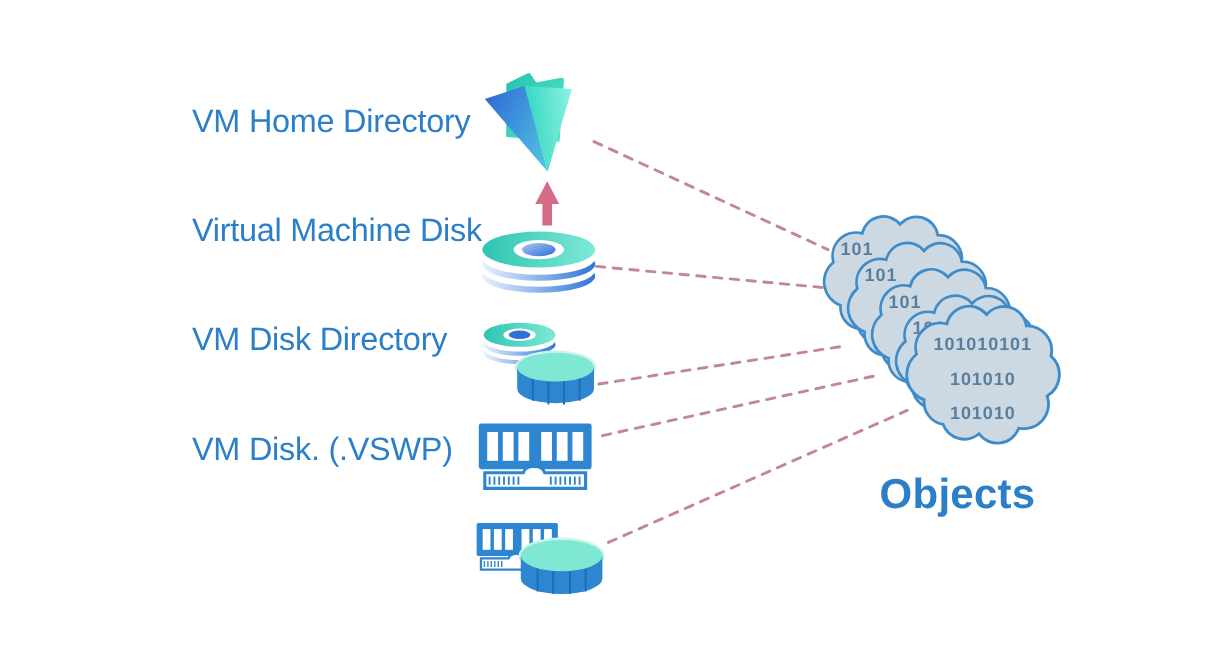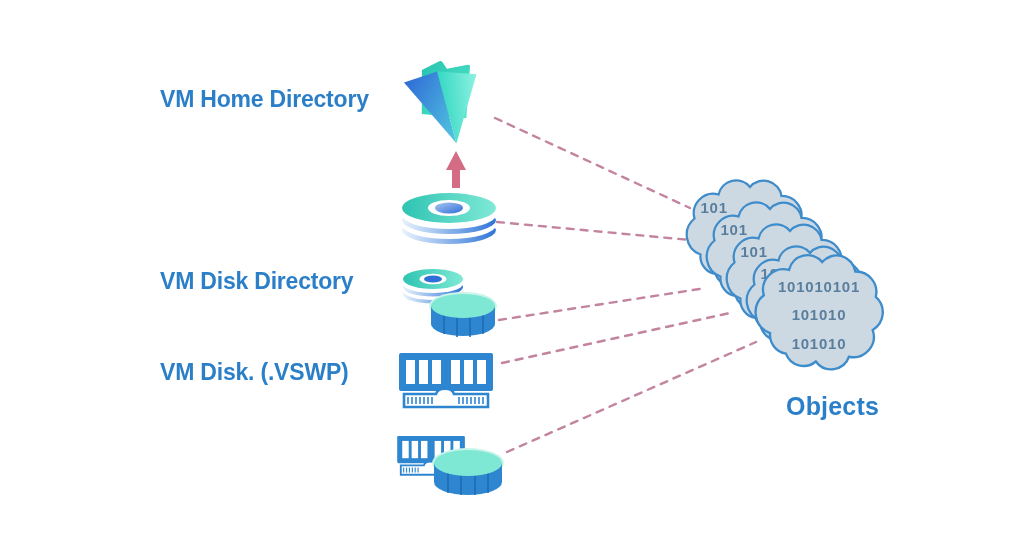--- a/index.html
+++ b/index.html
@@ -3,26 +3,26 @@
 <meta charset="utf-8">
 <style>
   html,body{margin:0;padding:0;background:#ffffff;}
   #canvas{
     position:relative;width:1024px;height:549px;background:#ffffff;overflow:hidden;
     font-family:"Liberation Sans", sans-serif;
   }
   .row-label{
     position:absolute;left:160px;
     color:var(--label-blue,#2b7fc9);
-    font-size:23px;font-weight:700;letter-spacing:-0.2px;white-space:nowrap;
+    font-size:27px;font-weight:400;letter-spacing:-0.2px;white-space:nowrap;
   }
   .objects-label{
-    position:absolute;left:786px;top:392px;
+    position:absolute;left:733px;top:392px;
     color:var(--label-blue,#2b7fc9);
-    font-size:25px;font-weight:700;letter-spacing:0.2px;
+    font-size:35px;font-weight:700;letter-spacing:0.2px;
   }
   .icon{position:absolute;}
   .overlay{position:absolute;left:0;top:0;pointer-events:none;}
   .cloud{position:absolute;}
   .cloud-num{
     font-family:"Liberation Sans", sans-serif;
     fill:var(--cloud-text,#5a7e9d);
     font-weight:600;
   }
 </style>
@@ -36,20 +36,21 @@
       <line x1="495" y1="118" x2="690" y2="208"></line>
       <line x1="497" y1="222" x2="690" y2="240"></line>
       <line x1="499" y1="320" x2="706" y2="288"></line>
       <line x1="502" y1="363" x2="730" y2="313"></line>
       <line x1="507" y1="452" x2="756" y2="342"></line>
     </g>
     <polygon points="456,151 446,170 452,170 452,188 460,188 460,170 466,170" fill="var(--arrow-pink,#d56c86)"></polygon>
   </svg>
 
   <div class="row-label" style="top:86px">VM Home Directory</div>
+  <div class="row-label" style="top:177px">Virtual Machine Disk</div>
   <div class="row-label" style="top:268px">VM Disk Directory</div>
   <div class="row-label" style="top:359px">VM Disk. (.VSWP)</div>
 
   <svg class="icon" style="left:393px;top:52px" width="104" height="104" viewBox="0 0 104 104">
     <defs>
       <linearGradient id="gFolderBack" x1="0" y1="0" x2="1" y2="1">
         <stop offset="0" stop-color="#25c2ae"></stop>
           <stop offset="1" stop-color="#55e8cd"></stop>
       </linearGradient>
       <linearGradient id="gFolderFlap" x1="0" y1="0" x2="1" y2="1">

